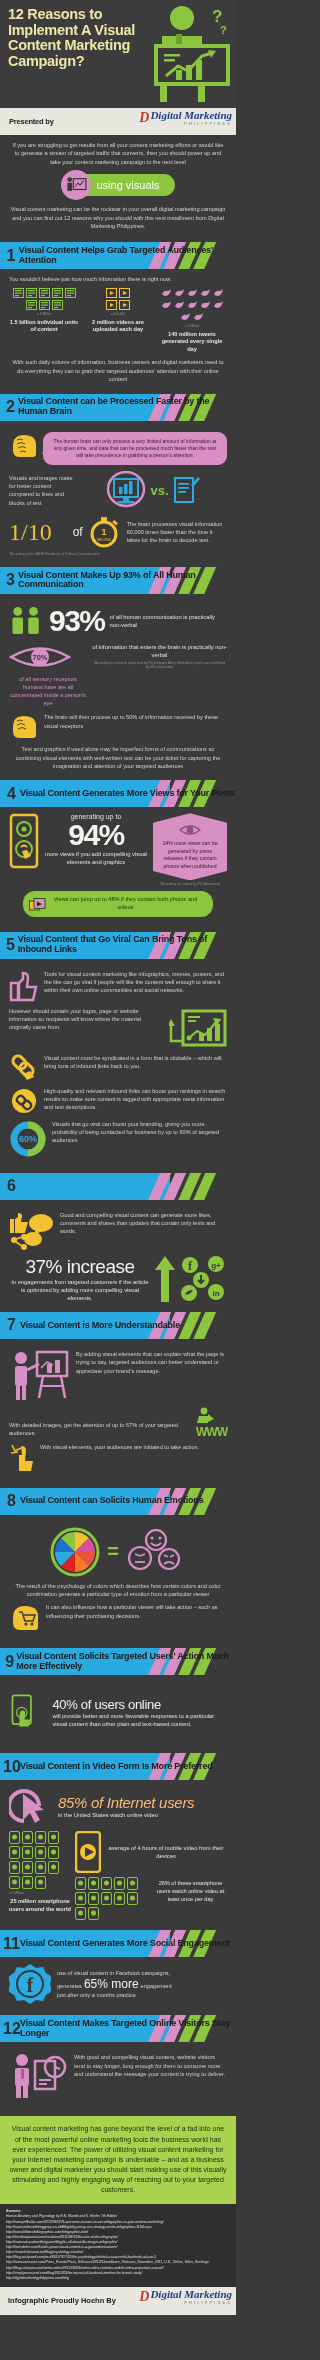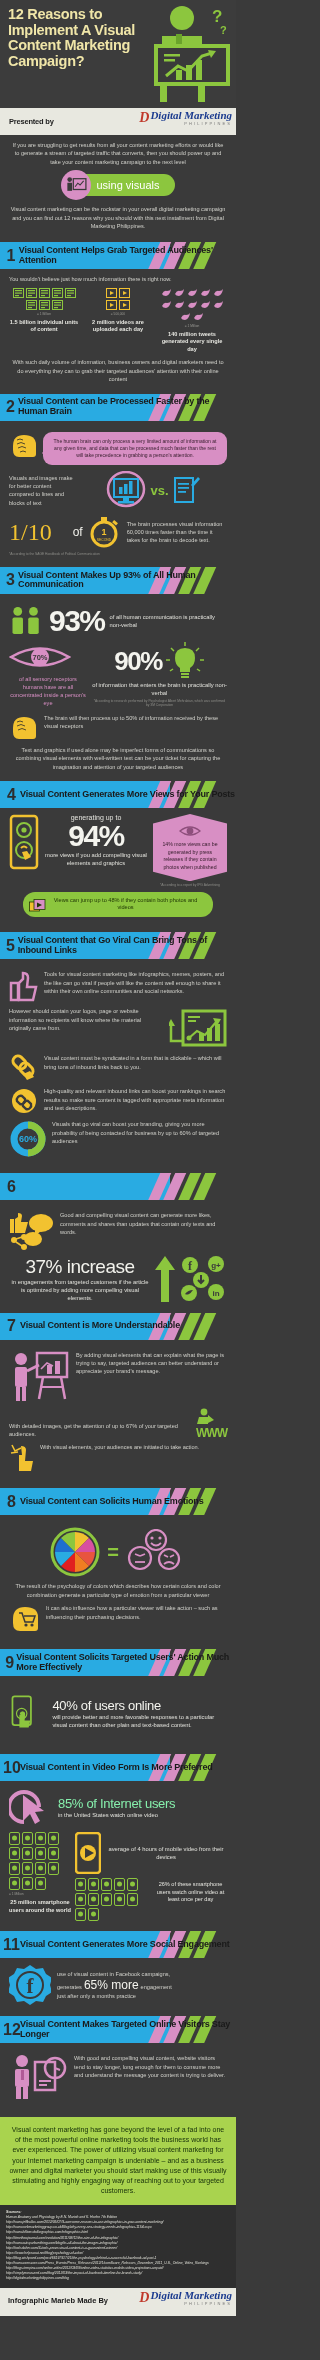--- a/index.html
+++ b/index.html
@@ -167,21 +167,21 @@
   }
 
   .irow { display: flex; align-items: flex-start; gap: 5px; margin: 5px 0; }
   .irow .txt { flex: 1; color: #d2d2cc; font-size: 5.6px; line-height: 1.5; }
   .inc37 { color: #f2f2ec; font-size: 19px; font-weight: 300; letter-spacing: -0.5px; }
 
   .emo-row { display: flex; align-items: center; justify-content: center; gap: 7px; margin: 6px 0 5px; }
   .eq { color: #8cc63e; font-size: 20px; font-weight: bold; }
 
   .line40 { color: #f4f4ee; font-size: 13px; font-weight: 300; letter-spacing: -0.3px; }
-  .line85 { color: #86efac; font-size: 13px; font-weight: 300; letter-spacing: -0.3px; }
+  .line85 { color: #fdba74; font-size: 15px; font-weight: 300; letter-spacing: -0.3px; font-style: italic; }
 
   .phone-grid { display: flex; flex-wrap: wrap; gap: 2px; width: 62px; }
 
   .closing {
     background: #a9d34e; color: #15300a; font-size: 7px; line-height: 1.45;
     text-align: center; padding: 8px 9px 9px 9px; margin-top: 6px;
   }
 
   .sources { background: #2f2f2f; padding: 5px 6px 6px 6px; }
   .sources-h { color: #e8e8e0; font-size: 3.6px; font-weight: bold; font-style: italic; margin-bottom: 1px; }
@@ -470,37 +470,20 @@
     <div style="display:flex;gap:5px;align-items:flex-start;margin-top:3px;">
       <div class="eye-col">
         <svg width="62" height="30" viewBox="0 0 62 30">
           <path d="M2 15 Q31 -2 60 15 Q31 32 2 15 z" fill="none" stroke="#d88fc4" stroke-width="2.5"></path>
           <circle cx="31" cy="15" r="9" fill="#d88fc4"></circle>
           <text x="31" y="18" fill="#3a3a3a" font-size="7.5" font-weight="bold" text-anchor="middle" font-family="Liberation Sans, sans-serif">70%</text>
         </svg>
         <div class="eye-cap">of all sensory receptors humans have are all concentrated inside a person's eye</div>
       </div>
       <div style="flex:1;text-align:center;">
-        <div style="display:flex;align-items:center;justify-content:center;gap:3px;">
-          <div class="big-pct sm">90%</div>
-          <svg width="40" height="38" viewBox="0 0 40 38">
-            <path d="M20 6 q10 0 10 10 q0 7 -5 10 l0 4 l-10 0 l0 -4 q-5 -3 -5 -10 q0 -10 10 -10z" fill="#8cc63e"></path>
-            <rect x="16" y="31" width="8" height="2" fill="#8cc63e"></rect>
-            <rect x="16" y="34" width="8" height="2" fill="#8cc63e"></rect>
-            <g stroke="#8cc63e" stroke-width="1.5">
-              <line x1="20" y1="0" x2="20" y2="4"></line>
-                <line x1="6" y1="6" x2="9" y2="9"></line>
-              <line x1="34" y1="6" x2="31" y2="9"></line>
-                <line x1="1" y1="18" x2="5" y2="18"></line>
-              <line x1="39" y1="18" x2="35" y2="18"></line>
-                <line x1="5" y1="29" x2="8" y2="27"></line>
-              <line x1="35" y1="29" x2="32" y2="27"></line>
-            </g>
-          </svg>
-        </div>
         <div class="stat-txt" style="margin-top:1px;">of information that enters the brain is practically non-verbal</div>
         <div class="small-note" style="margin-top:2px;">*According to research performed by Psychologist Albert Mehrabian, which was confirmed by 3M Corporation</div>
       </div>
     </div>
     <div class="irow" style="margin-top:6px;">
       <svg width="30" height="27" viewBox="0 0 30 27">
         <path d="M4 14 Q4 3 15 3 Q27 3 27 13 L27 22 Q27 25 24 25 L10 25 Q4 25 4 18 z" fill="#f2c230"></path>
         <path d="M8 8 q3 -2 6 0 M8 12 q4 -3 8 0 M9 16 q4 -3 8 0" stroke="#2a2a2a" stroke-width="0.8" fill="none"></path>
       </svg>
       <div class="txt">The brain will then process up to 50% of information received by these visual receptors</div>
@@ -1020,21 +1003,21 @@
     <div class="sources-l">http://toolsdaher.com/3-tools-prove-visual-content-is-a-guaranteed-winner/</div>
     <div class="sources-l">https://www.helpscout.net/blog/psychology-of-color/</div>
     <div class="sources-l">http://blog.wishpond.com/post/66197917/21/the-psychology-behind-a-successful-facebook-ad-part-1</div>
     <div class="sources-l">http://www.comscore.com/Press_Events/Press_Releases/2012/1/comScore_Releases_December_2011_U.S._Online_Video_Rankings</div>
     <div class="sources-l">http://blogs.tempinc.com/online-video/2012/03/09/online-video-statistics-mobile-video-projections-unpaid/</div>
     <div class="sources-l">http://simplymeasured.com/blog/2012/03/the-impact-of-facebook-timeline-for-brands-study/</div>
     <div class="sources-l">http://digitalmarketingphilippines.com/blog</div>
   </div>
 
   <div class="footer">
-    <div class="footer-label">Infographic Marieb Made By</div>
+    <div class="footer-label">Infographic Proudly Hoehn By</div>
     <div class="logo-wrap">
       <div class="logo-dm">D</div>
       <div>
         <div class="logo-text">Digital Marketing</div>
         <div class="logo-sub">PHILIPPINES</div>
       </div>
     </div>
   </div>
 
 </div>

